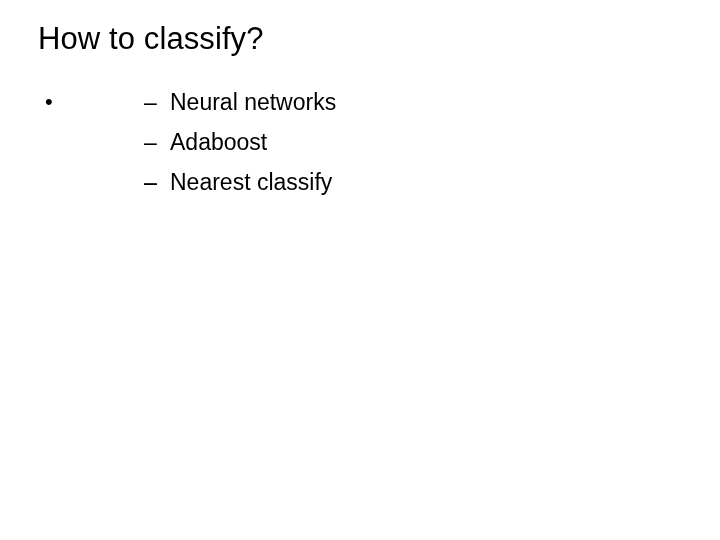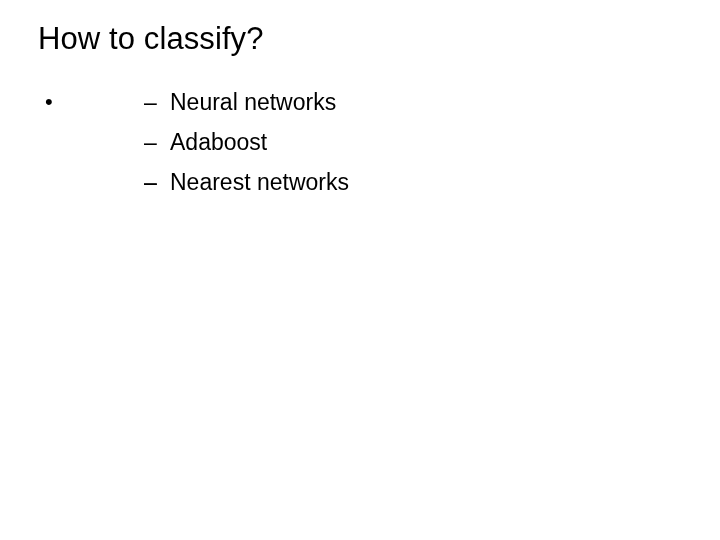--- a/index.html
+++ b/index.html
@@ -100,19 +100,19 @@
         </li>
         <li class="bullet-l2">
           <span class="marker">–</span>
           <span class="bullet-text">Adaboost</span>
         </li>
         <li class="bullet-l2">
           <span class="marker">–</span>
         </li>
         <li class="bullet-l2">
           <span class="marker">–</span>
-          <span class="bullet-text">Nearest networks</span>
+          <span class="bullet-text">Nearest classify</span>
         </li>
       </ul>
     </li>
   </ul>
 
 </div>
 
 </body></html>

